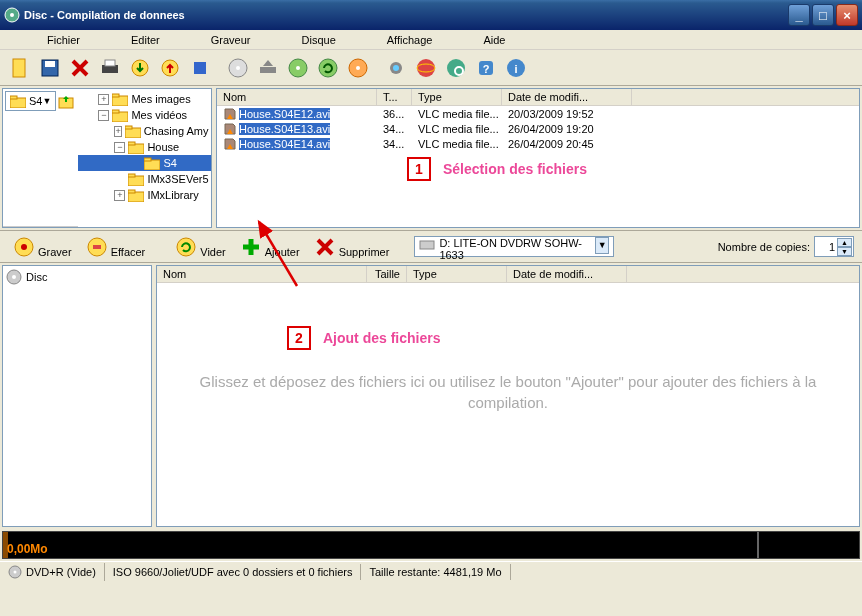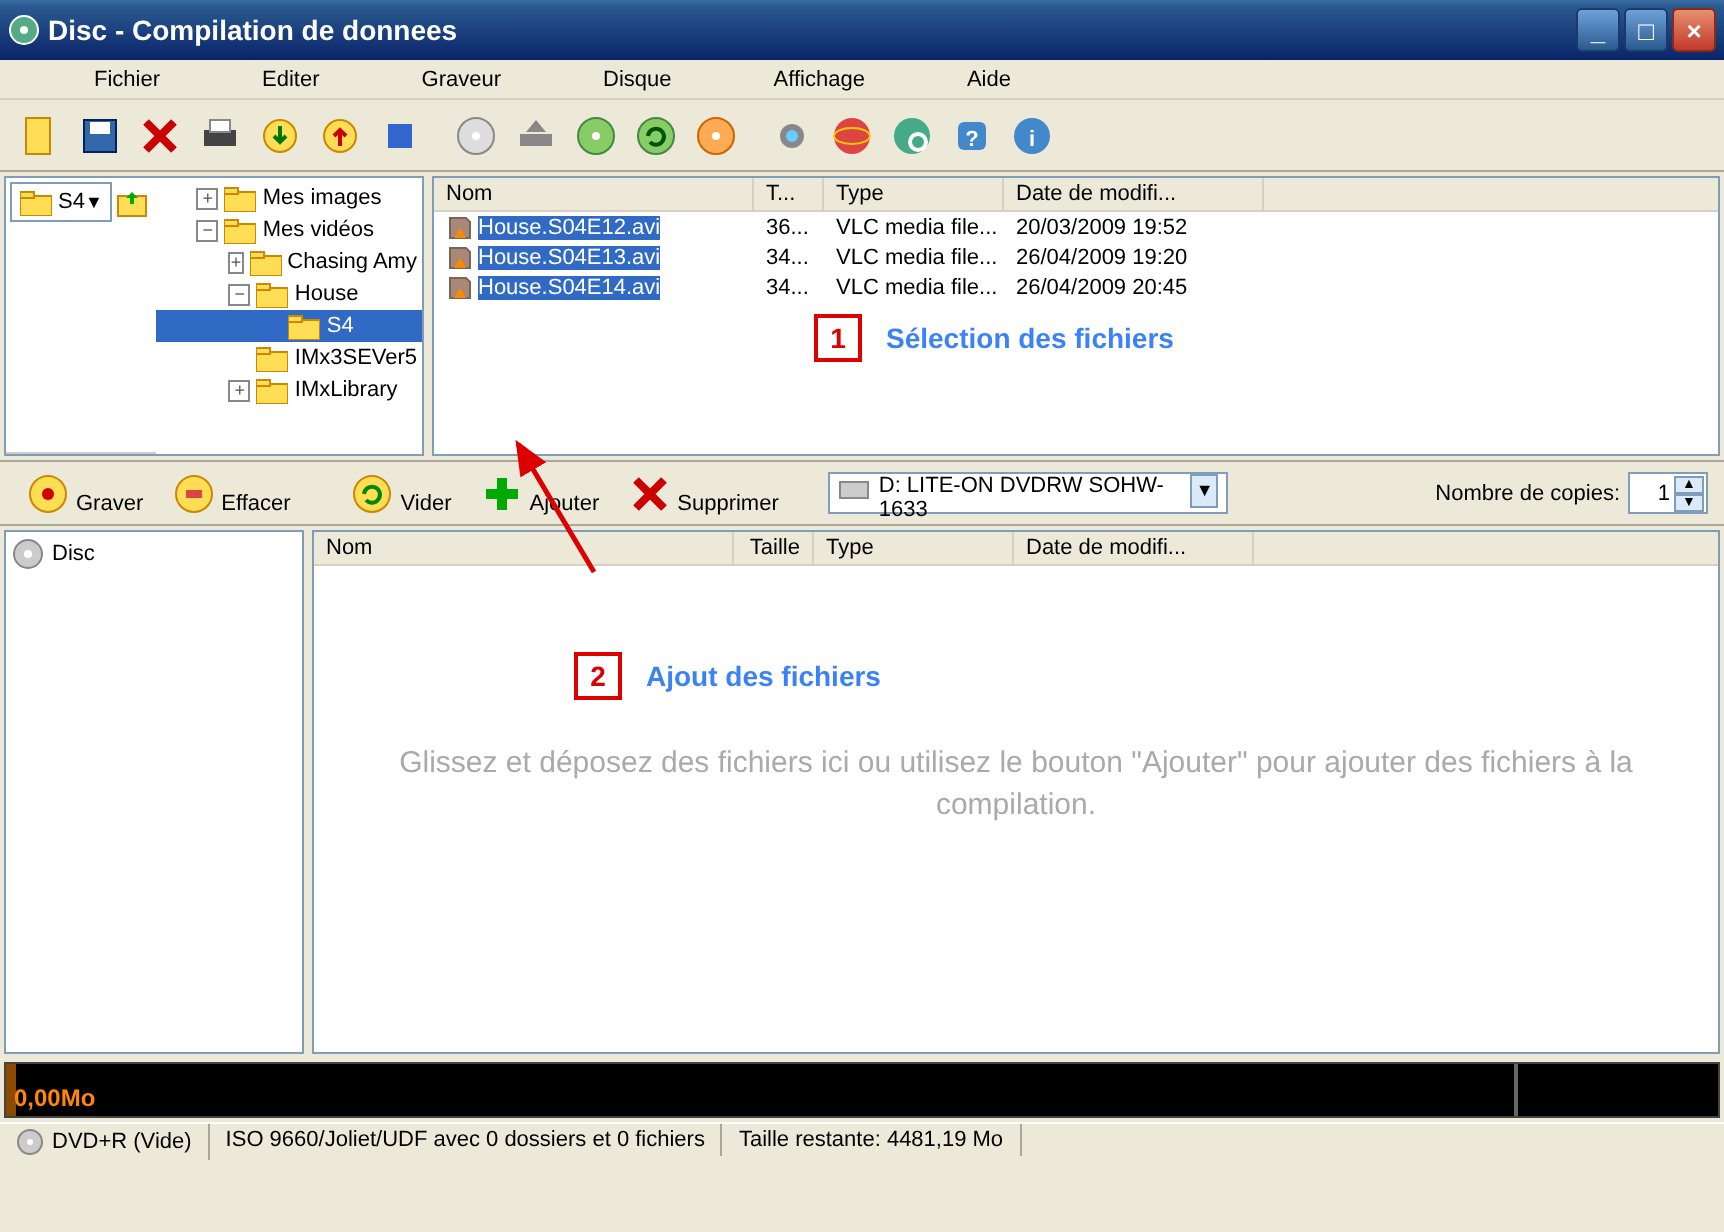--- a/index.html
+++ b/index.html
@@ -1,20 +1,20 @@
 <!DOCTYPE html>
 <html><head>
 <meta charset="utf-8">
 <style>
 * { box-sizing: border-box; margin: 0; padding: 0; font-family: Tahoma, sans-serif; font-size: 11px; }
 body { width: 862px; height: 616px; background: #ece9d8; overflow: hidden; }
 
 .titlebar { height: 30px; background: linear-gradient(#3a6ea5,#2a5a8f 10%,#0a246a); display: flex; align-items: center; padding: 0 4px; color: #fff; }
 .titlebar .appicon { width: 16px; height: 16px; margin-right: 4px; }
-.titlebar .title { flex: 1; font-weight: bold; font-size: 14px; }
+.titlebar .title { flex: 1; font-weight: bold; font-size: 11px; }
 .winbtns { display: flex; gap: 2px; }
 .winbtn { width: 22px; height: 22px; border-radius: 3px; display: flex; align-items: center; justify-content: center; font-weight: bold; font-size: 13px; color: #fff; }
 .winbtn.min, .winbtn.max { background: linear-gradient(#6fa0d8,#2a5a8f); border: 1px solid #1a3a6a; }
 .winbtn.close { background: linear-gradient(#e89070,#c0392b); border: 1px solid #8a2a1a; }
 
 .menubar { height: 20px; background: #ece9d8; display: flex; align-items: center; padding: 0 4px; border-bottom: 1px solid #d4d0c8; }
 .menubar span { padding: 2px 8px; cursor: default; margin-left: 35px; }
 
 .toolbar { height: 36px; background: #ece9d8; display: flex; align-items: center; padding: 2px 6px; gap: 2px; border-bottom: 1px solid #aca899; }
 .tbicon { width: 28px; height: 28px; display: flex; align-items: center; justify-content: center; border-radius: 3px; }
@@ -35,21 +35,21 @@
 .browser-right { flex: 1; background: #fff; border: 1px solid #7f9db9; margin: 2px; position: relative; }
 .filehdr { display: flex; background: #ece9d8; border-bottom: 1px solid #d4d0c8; }
 .filehdr .col { padding: 2px 6px; border-right: 1px solid #d4d0c8; }
 .filerow { display: flex; align-items: center; height: 15px; }
 .filerow.sel .fname { background: #316ac5; color: #fff; }
 .filerow .col { padding: 0 6px; white-space: nowrap; overflow: hidden; }
 .fileicon { width: 14px; height: 14px; margin-right: 2px; display: inline-block; }
 
 .callout1 { position: absolute; top: 68px; left: 190px; display: flex; align-items: center; gap: 12px; }
 .numbox { border: 2px solid #d00; width: 24px; height: 24px; display: flex; align-items: center; justify-content: center; color: #d00; font-weight: bold; font-size: 14px; }
-.callout-text { color: #3b82f6; font-weight: bold; font-size: 14px; text-align: center; }
+.callout-text { color: #ec4899; font-weight: bold; font-size: 14px; text-align: center; }
 
 .actionbar { height: 32px; background: #ece9d8; display: flex; align-items: center; padding: 2px 8px; gap: 4px; border-bottom: 1px solid #aca899; }
 .actbtn { display: flex; align-items: flex-end; gap: 3px; padding: 2px 5px; cursor: default; }
 .acticon { width: 22px; height: 22px; display: flex; align-items: center; justify-content: center; }
 .drivesel { height: 21px; border: 1px solid #7f9db9; background: #fff; display: flex; align-items: flex-start; padding: 0 4px; width: 200px; }
 .drivesel .chev { margin-left: auto; background: #dbeaf9; border: 1px solid #7f9db9; width: 15px; height: 17px; text-align: center; line-height: 15px; font-size: 9px; }
 .copies { width: 40px; height: 21px; border: 1px solid #7f9db9; background: #fff; display: flex; align-items: center; }
 .copies input { border: none; width: 22px; text-align: right; padding-right: 2px; font-size: 11px; }
 .copies .spin { width: 15px; display: flex; flex-direction: column; }
 .copies .spin div { height: 9px; background: #dbeaf9; border: 1px solid #7f9db9; text-align: center; font-size: 7px; line-height: 7px; }
@@ -62,21 +62,21 @@
 .comphdr .col { padding: 2px 6px; border-right: 1px solid #d4d0c8; }
 .placeholder { position: absolute; top: 105px; left: 20px; right: 20px; text-align: center; color: #aaa; font-size: 15px; line-height: 1.4; }
 .callout2 { position: absolute; top: 60px; left: 130px; display: flex; align-items: center; gap: 12px; }
 .arrow { position: absolute; top: -50px; left: 90px; }
 
 .progress { height: 28px; background: #000; margin: 2px; border: 1px solid #444; position: relative; }
 .progress-fill { position: absolute; left: 0; top: 0; bottom: 0; width: 5px; background: #8a4a00; }
 .progress-text { position: absolute; left: 4px; bottom: 2px; color: #ff8800; font-weight: bold; font-size: 12px; }
 .progress-tick { position: absolute; top: 0; bottom: 0; width: 2px; background: #666; right: 100px; }
 
-.statusbar { height: 20px; background: #ece9d8; display: flex; align-items: flex-start; border-top: 1px solid #fff; }
+.statusbar { height: 20px; background: #ece9d8; display: flex; align-items: center; border-top: 1px solid #fff; }
 .statusbar .cell { padding: 2px 8px; border-right: 1px solid #aca899; display: flex; align-items: center; gap: 4px; }
 
 svg { display: block; }
 </style>
 </head>
 <body>
 
 <div class="titlebar">
   <span class="appicon">
     <svg width="16" height="16">

